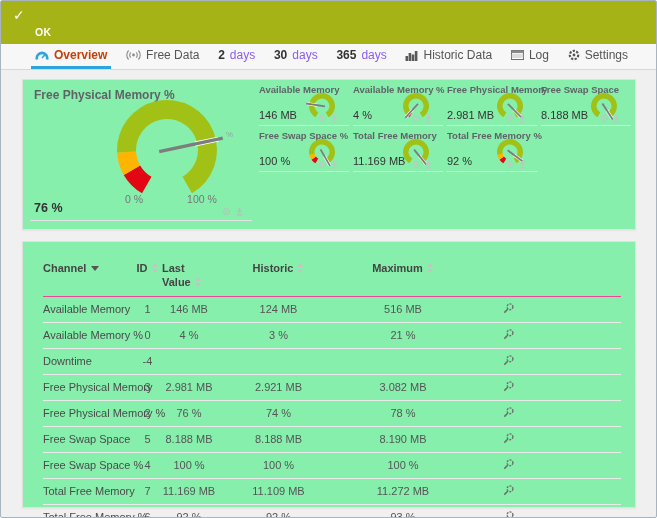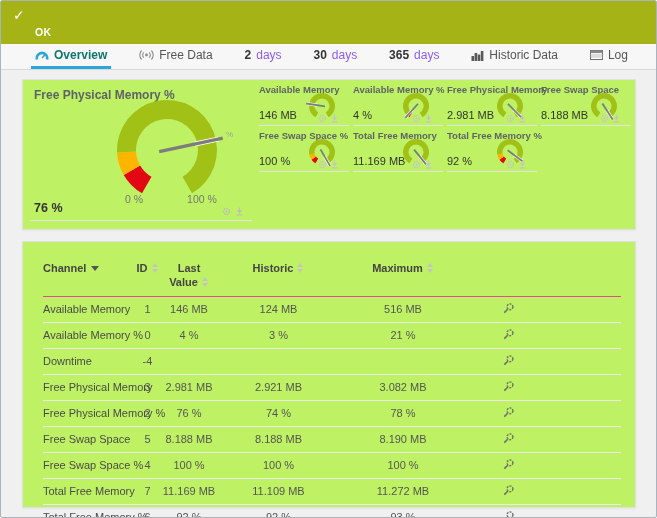--- a/index.html
+++ b/index.html
@@ -13,26 +13,26 @@
   .kind{font-style:italic;font-size:14px;margin-right:6px;}
   .sname{font-weight:bold;font-size:15px;letter-spacing:.2px;}
   .flag{font-size:10px;vertical-align:7px;margin-left:4px;cursor:pointer;}
   .stars{font-size:11px;letter-spacing:1px;margin-left:14px;vertical-align:2px;cursor:pointer;}
   .status{position:absolute;left:34px;top:25px;font-size:10.5px;font-weight:bold;letter-spacing:.3px;}
 
   
   .tabbar{position:absolute;left:0;top:43px;width:100%;height:26px;background:#f7f7f7;border-bottom:1px solid #d8d8d8;
           display:flex;justify-content:space-between;align-items:stretch;padding:0 24px 0 30px;box-sizing:border-box;}
   .tab{display:flex;align-items:center;gap:5px;font-size:12px;color:#555;padding:0 4px;border-bottom:3px solid transparent;cursor:pointer;}
-  .tab.active{color:#0f766e;font-weight:bold;border-bottom:3px solid #2da5da;}
+  .tab.active{color:#c2410c;font-weight:bold;border-bottom:3px solid #2da5da;}
   .tab b{color:#333;font-weight:bold;}
   .tab .dim{color:#8b5cf6;}
 
   
-  .panel{position:absolute;background:#bef264;border:1px solid #e0e0e0;box-shadow:0 1px 2px rgba(0,0,0,.05);}
+  .panel{position:absolute;background:#86efac;border:1px solid #e0e0e0;box-shadow:0 1px 2px rgba(0,0,0,.05);}
   #gaugePanel{left:21px;top:78px;width:612px;height:149px;}
   #tablePanel{left:21px;top:240px;width:612px;height:265px;}
 
   
   #mainGauge{position:absolute;left:7px;top:4px;width:222px;height:136px;border-bottom:1px solid #e3e3e3;}
   #mainGauge .gtitle{position:absolute;left:4px;top:4px;font-size:12px;font-weight:bold;color:#5f6368;}
   #mainGaugeSvg{position:absolute;left:0;top:14px;}
   .scale{position:absolute;width:40px;text-align:center;font-size:10.5px;color:#777;top:109px;}
   #lbl0{left:84px;} #lbl100{left:152px;}
   #mainGauge .gvalue{position:absolute;left:4px;bottom:5px;font-size:12.5px;font-weight:bold;color:#333;}
@@ -44,21 +44,21 @@
   .sgauge{position:absolute;right:10px;top:8px;}
   .scvalue{position:absolute;left:0;bottom:4px;font-size:11px;color:#333;}
   .scicons{position:absolute;right:10px;bottom:2px;display:flex;gap:3px;align-items:center;}
 
   
   #tablePanel table{position:absolute;left:20px;top:10px;width:578px;border-collapse:collapse;table-layout:fixed;font-size:11px;color:#555;}
   thead td{font-weight:bold;color:#444;padding:10px 0 6px;vertical-align:top;border-bottom:1px solid #ec4899;line-height:1.25;}
   tbody td{padding:5px 0;border-bottom:1px solid #ebebeb;white-space:nowrap;}
   .c-ch{text-align:left;}
   .c-id,.c-lv,.c-min,.c-max{text-align:center;}
-  thead .c-lv{text-align:center;}
+  thead .c-lv{text-align:left;}
   .c-ic{padding-left:37px !important;text-align:left;}
   tbody .c-ch{color:#4a4a4a;cursor:pointer;}
 
   .sort{display:inline-block;width:7px;height:10px;position:relative;margin-left:4px;vertical-align:-1px;cursor:pointer;}
   .sort::before{content:"";position:absolute;top:0;left:0;border-left:3.5px solid transparent;border-right:3.5px solid transparent;border-bottom:4px solid #c4c4c4;}
   .sort::after{content:"";position:absolute;bottom:0;left:0;border-left:3.5px solid transparent;border-right:3.5px solid transparent;border-top:4px solid #c4c4c4;}
   .caret{display:inline-block;margin-left:5px;border-left:4px solid transparent;border-right:4px solid transparent;border-top:5px solid #555;vertical-align:1px;cursor:pointer;}
 </style>
 </head>
 <body>
@@ -107,20 +107,27 @@
       <span>Historic Data</span>
     </div>
     <div class="tab">
       <svg width="13" height="10" viewBox="0 0 13 10">
           <rect x="0.5" y="0.5" width="12" height="9" fill="#fff" stroke="#6e6e6e"></rect>
           <rect x="0.5" y="0.5" width="12" height="2.6" fill="#8a8a8a"></rect>
           <line x1="0.5" y1="5" x2="12.5" y2="5" stroke="#bbb"></line>
           <line x1="0.5" y1="7" x2="12.5" y2="7" stroke="#bbb"></line>
         </svg>
       <span>Log</span>
+    </div>
+    <div class="tab">
+      <svg width="12" height="12" viewBox="0 0 12 12">
+          <circle cx="6" cy="6" r="4.2" fill="none" stroke="#555" stroke-width="2.2" stroke-dasharray="2.2 1.4"></circle>
+          <circle cx="6" cy="6" r="1.4" fill="#555"></circle>
+        </svg>
+      <span>Settings</span>
     </div>
   </div>
 
   <div class="panel" id="gaugePanel">
     <div id="mainGauge">
       <div class="gtitle">Free Physical Memory %</div>
       <svg id="mainGaugeSvg" width="222" height="106">
           <path d="M112.00 95.30 A50 50 0 0 1 93.70 77.00 L110.15 67.50 A31 31 0 0 0 121.50 78.85 Z" fill="#e30613"></path>
           <path d="M93.70 77.00 A50 50 0 0 1 87.07 54.62 L106.04 53.62 A31 31 0 0 0 110.15 67.50 Z" fill="#ffb400"></path>
           <path d="M87.07 54.62 A50 50 0 1 1 162.00 95.30 L152.50 78.85 A31 31 0 1 0 106.04 53.62 Z" fill="#a2c117"></path>

